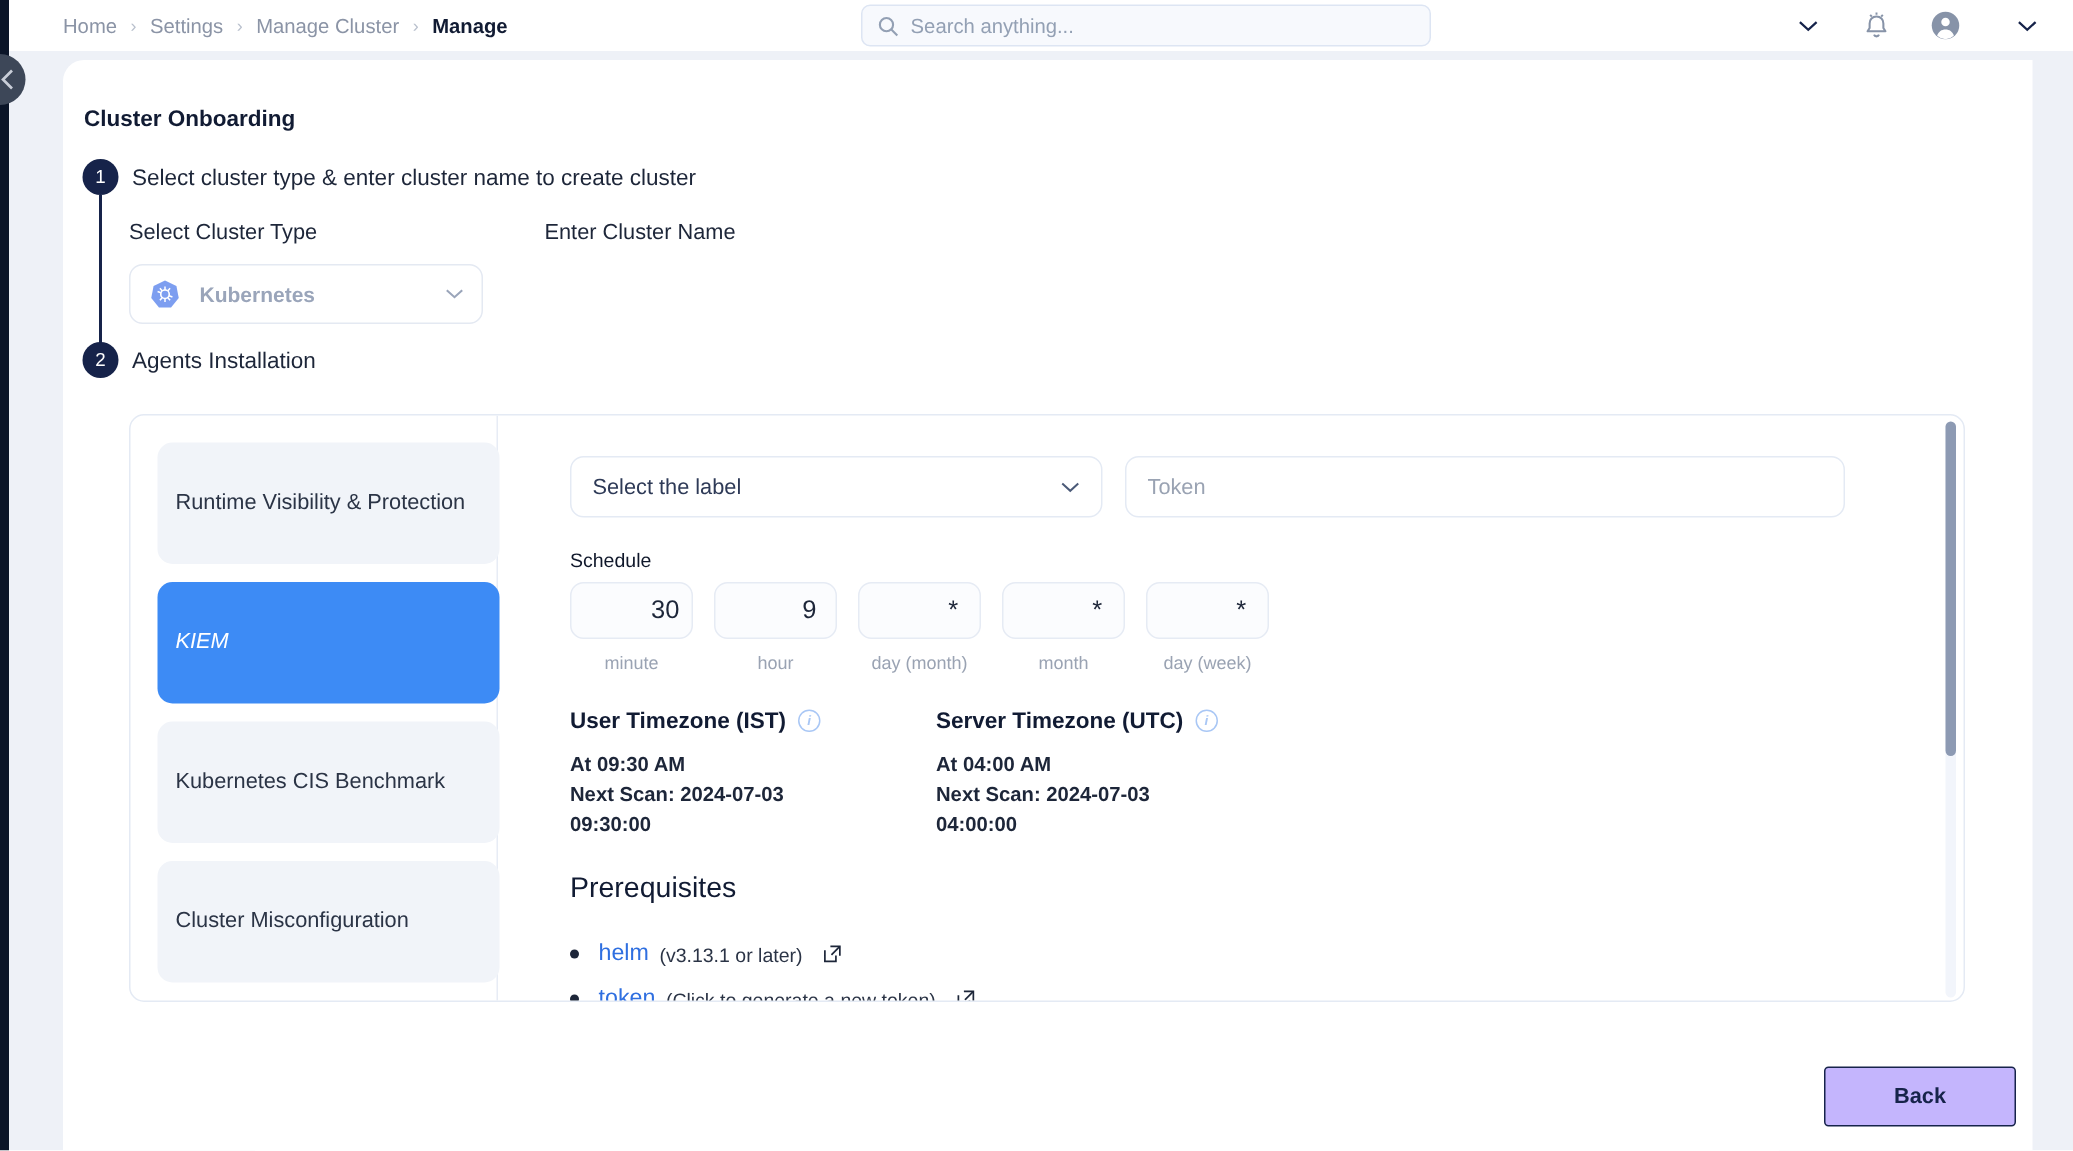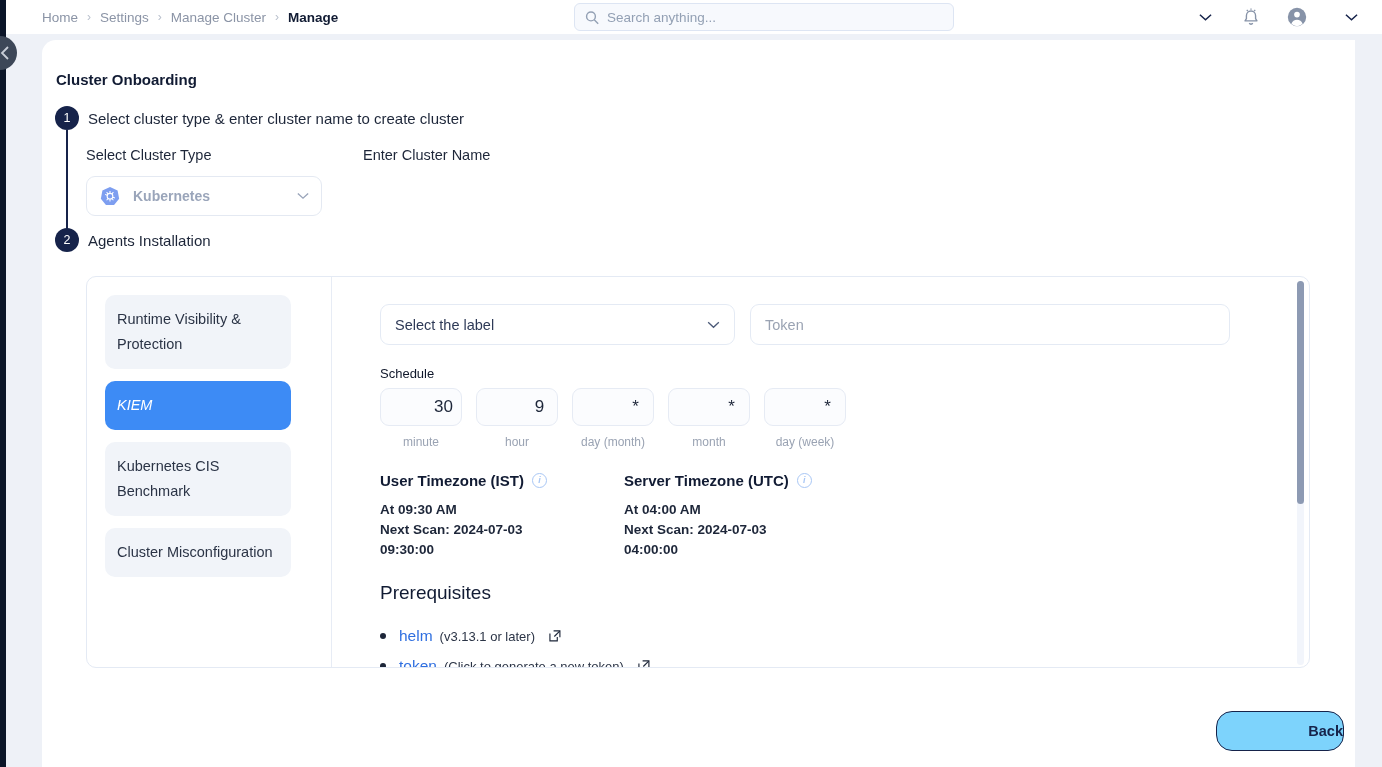--- a/index.html
+++ b/index.html
@@ -129,24 +129,24 @@
     width: 1224px; height: 392px;
     background: #ffffff; border: 1px solid #e4eaf4; border-radius: 10px;
     overflow: hidden;
   }
   .panel-divider {
     position: absolute; left: 244px; top: 0; width: 1px; height: 392px;
     background: #e7ecf5;
   }
   .agent-list { position: absolute; left: 18px; top: 18px; width: 210px; }
   .agent-item {
-    width: 186px; border-radius: 10px;
+    width: 228px; border-radius: 10px;
     background: #f1f4f9; color: #2b3446;
     font-size: 14.5px; line-height: 25px;
-    padding: 12px 12px; margin-bottom: 12px;
+    padding: 28px 12px; margin-bottom: 12px;
     cursor: pointer;
   }
   .agent-item.selected { background: #3d8bf5; color: #ffffff; font-style: italic; }
 
   .panel-right { position: absolute; left: 245px; top: 0; right: 0; bottom: 0; }
 
   .label-select {
     position: absolute; left: 48px; top: 27px;
     width: 355px; height: 41px;
     background: #ffffff; border: 1px solid #e4eaf4; border-radius: 9px;
@@ -222,25 +222,24 @@
   }
   .scroll-thumb {
     position: absolute; top: 0; left: 0;
     width: 7px; height: 223px; background: #8d9ab3; border-radius: 4px;
     cursor: grab;
   }
 
   .back-btn {
     position: absolute; left: 1216px; top: 711px;
     width: 128px; height: 40px;
-    background: #7dd3fc; border: 1px solid #16234a; border-radius: 16px;
+    background: #c4b5fd; border: 1px solid #16234a; border-radius: 3px;
     font-family: "Liberation Sans", sans-serif;
     font-size: 14.5px; font-weight: bold; color: #16234a;
     cursor: pointer;
-    text-align: right;
   }
 </style>
 </head>
 <body>
 
 <div class="left-rail"></div>
 <div class="collapse-handle">
   <svg width="10" height="14" viewBox="0 0 10 14">
     <path d="M8 1 L2 7 L8 13" stroke="#c9ced8" stroke-width="1.8" fill="none"></path>
   </svg>

